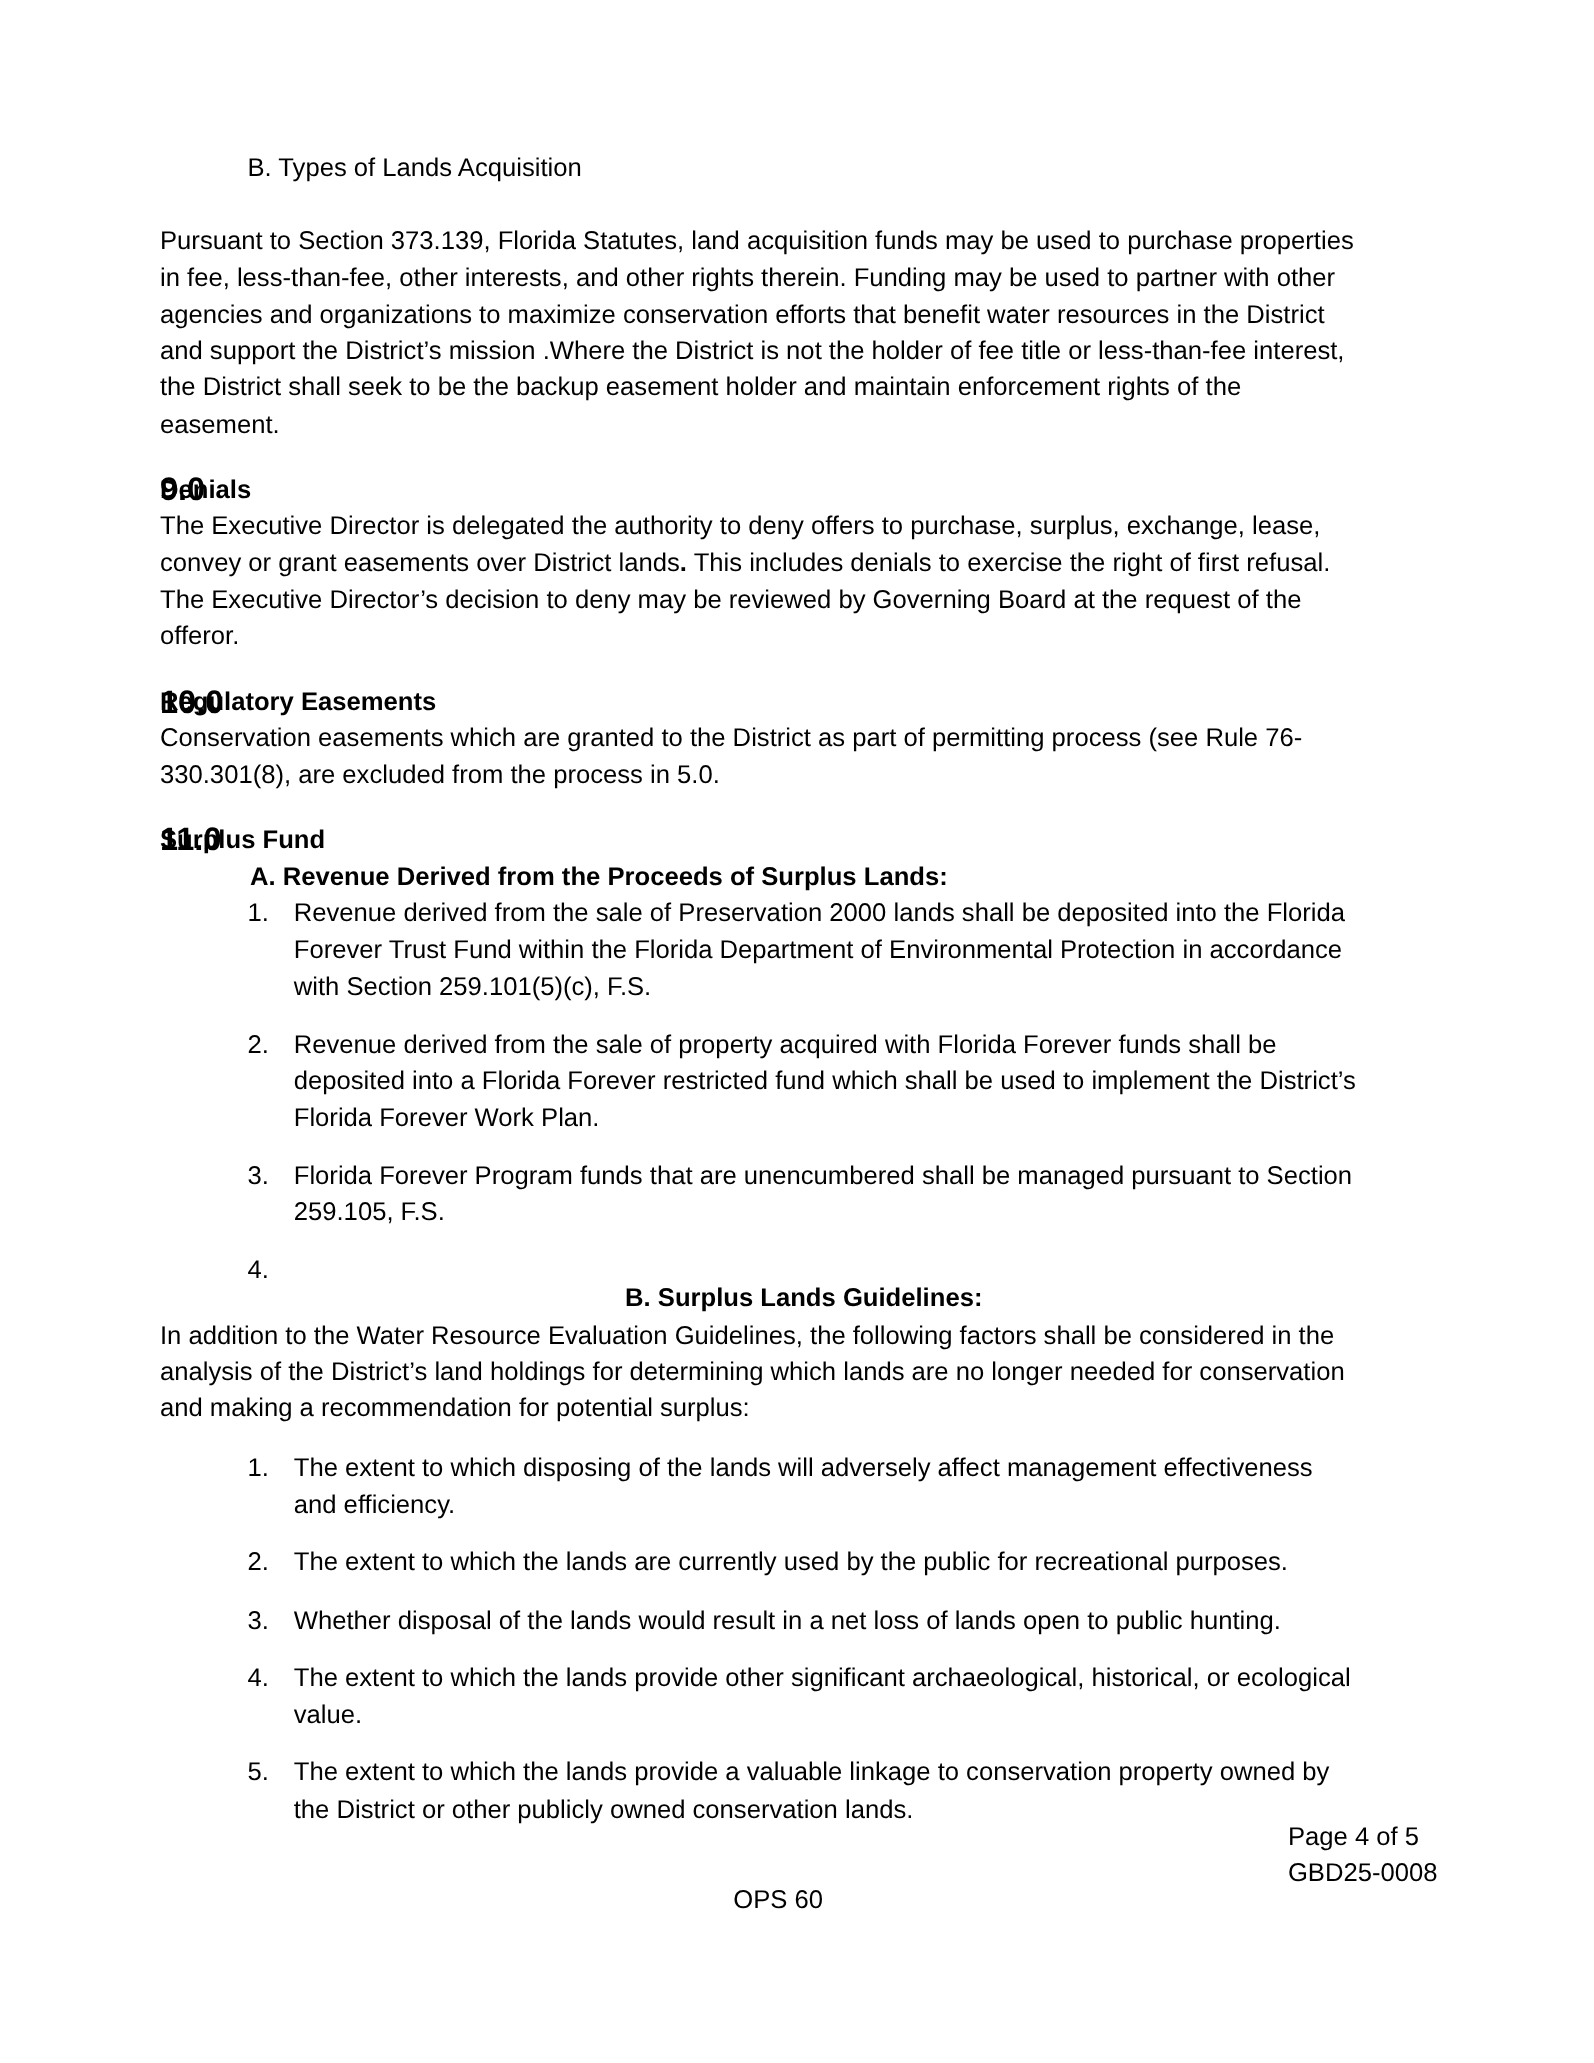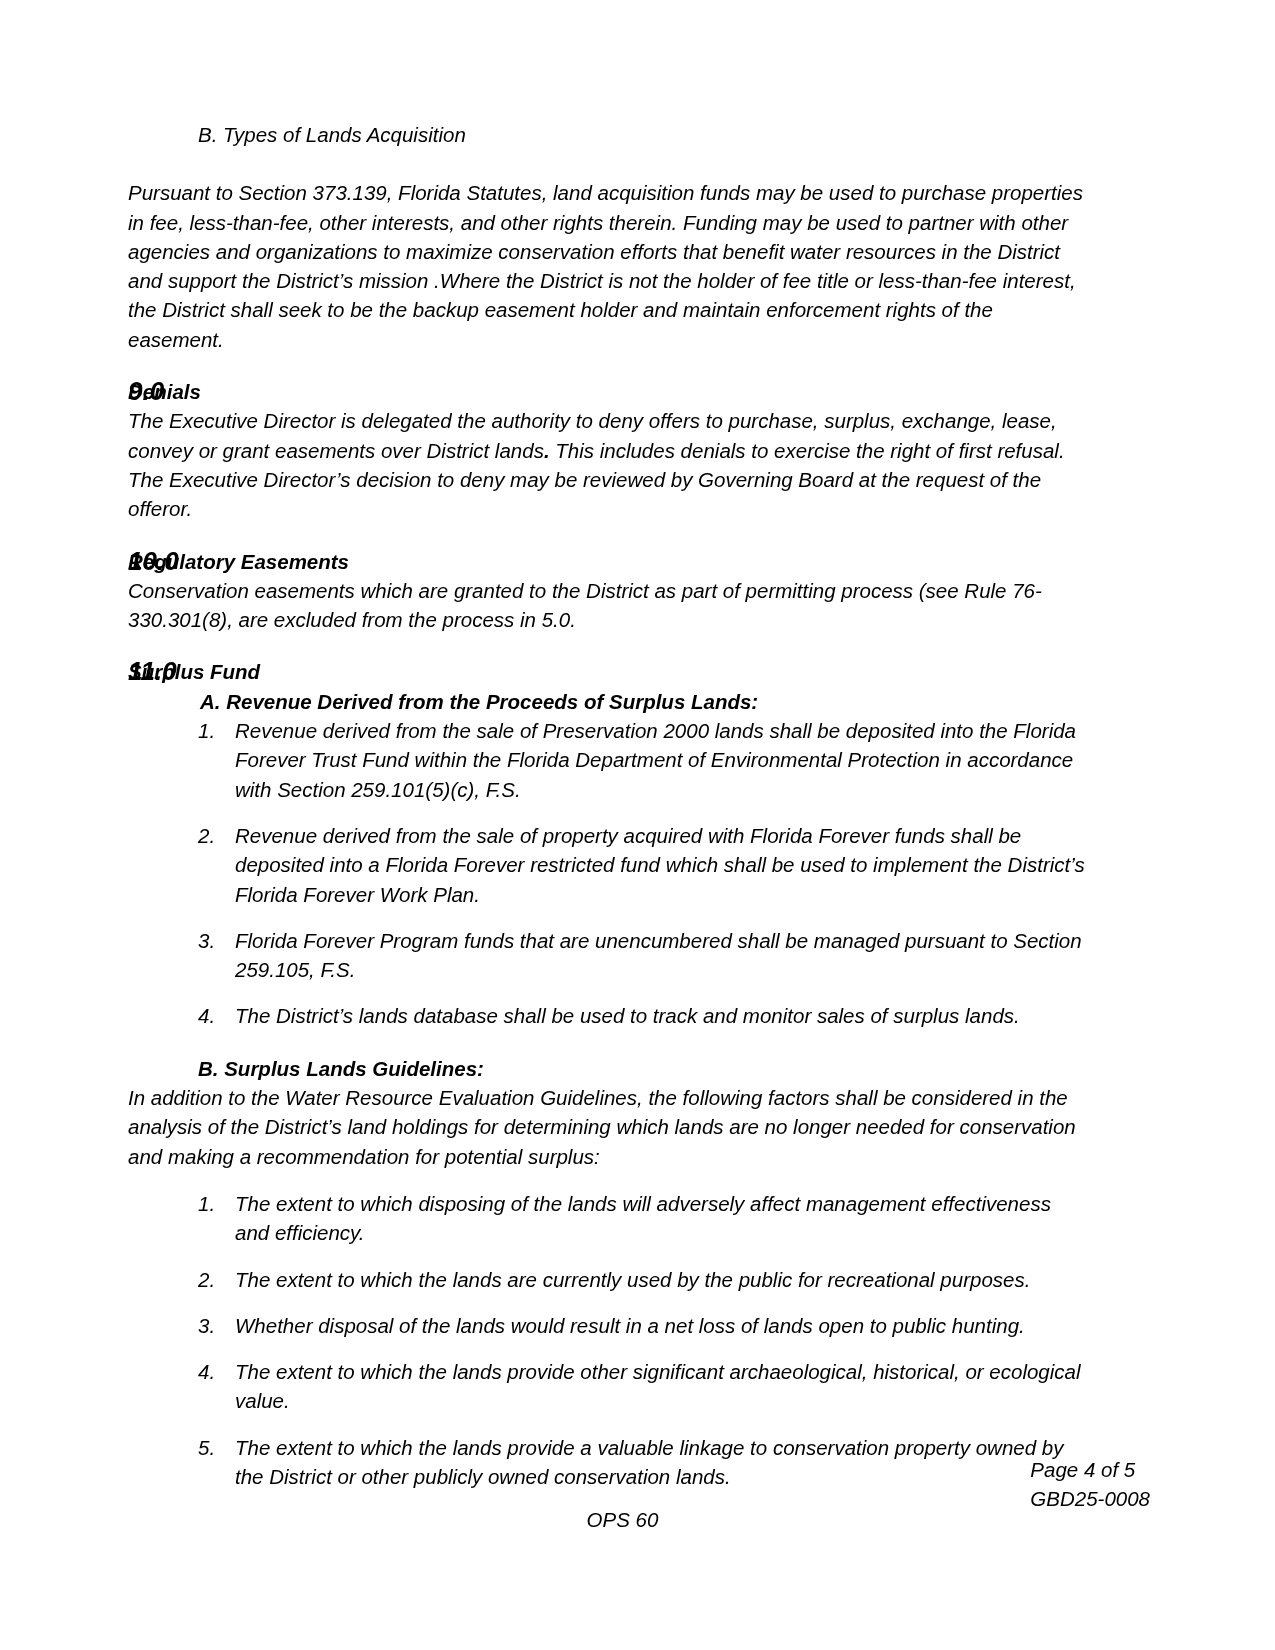--- a/index.html
+++ b/index.html
@@ -11,21 +11,20 @@
     font-family: "Liberation Sans", sans-serif;
     color: #000000;
   }
   .page {
     position: relative;
     width: 1275px;
     height: 1650px;
     background: #ffffff;
     overflow: hidden;
     box-sizing: border-box;
-    font-style: italic;
   }
   .content {
     position: absolute;
     left: 128px;
     top: 120px;
     width: 960px;
   }
 
   
   .body-text {
@@ -164,27 +163,26 @@
       <li>
         <span class="marker">2.</span>
         <span>Revenue derived from the sale of property acquired with Florida Forever funds shall be deposited into a Florida Forever restricted fund which shall be used to implement the District’s Florida Forever Work Plan.</span>
       </li>
       <li>
         <span class="marker">3.</span>
         <span>Florida Forever Program funds that are unencumbered shall be managed pursuant to Section 259.105, F.S.</span>
       </li>
       <li>
         <span class="marker">4.</span>
-        <span>The District’s lands database shall be used to track and monitor sales of surplus lands.</span>
       </li>
     </ol>
 
     <div class="gap-md"></div>
 
-    <div class="body-text indent" style="font-weight:bold;">B. Surplus Lands Guidelines:</div>
+    <div class="body-text indent" style="font-weight:bold;text-align:center;">B. Surplus Lands Guidelines:</div>
 
     <p class="body-text indent para">In addition to the Water Resource Evaluation Guidelines,  the following factors shall be considered in the analysis of the District’s land holdings for determining which lands are no longer needed for conservation and making a recommendation for potential surplus:</p>
 
     <div class="gap-sm"></div>
 
     <ol class="olist">
       <li>
         <span class="marker">1.</span>
         <span>The extent to which disposing of the lands will adversely affect management effectiveness and efficiency.</span>
       </li>

